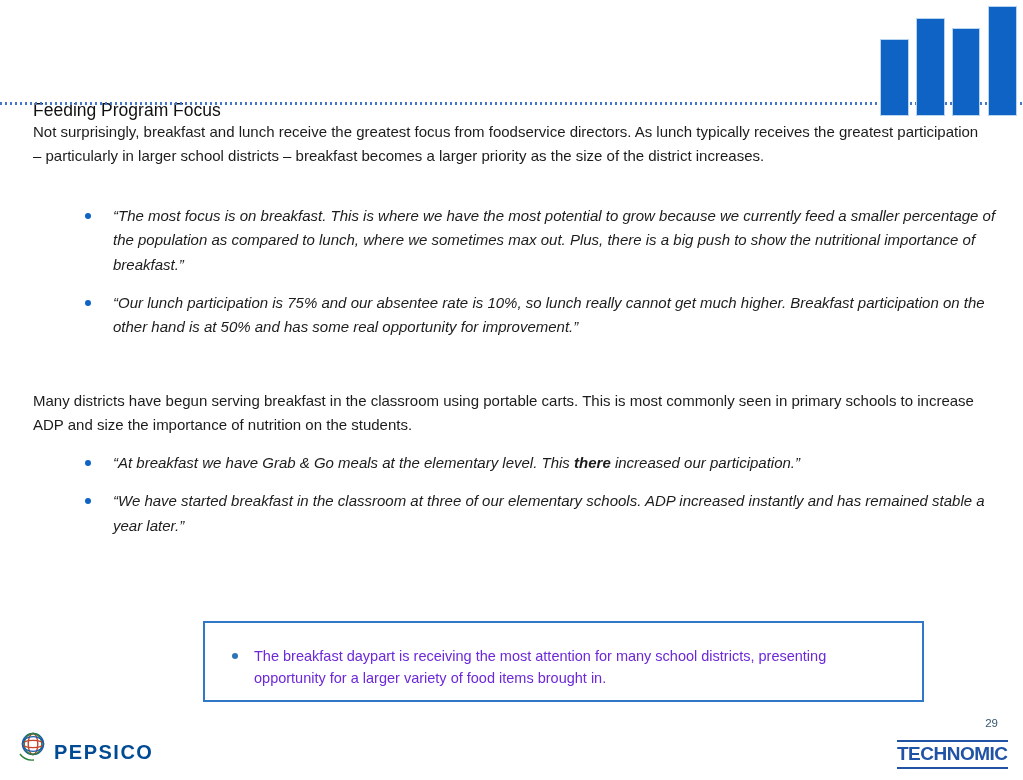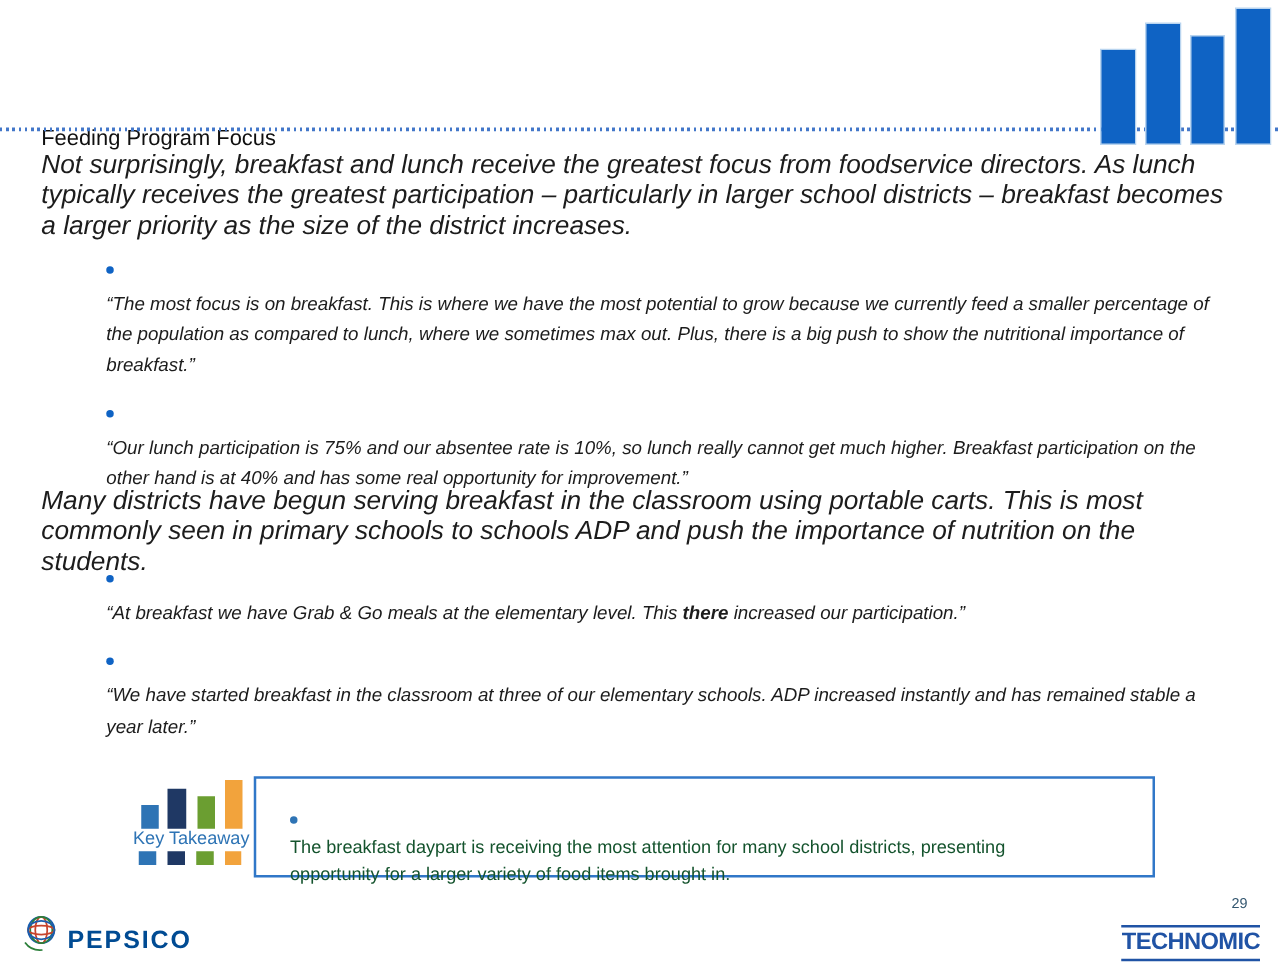--- a/index.html
+++ b/index.html
@@ -8,50 +8,50 @@
 
   
   .dbar{position:absolute;background:var(--bar_blue,#0F63C4);outline:1px solid #b8d4ef;z-index:3;}
 
   
   .page-title{position:absolute;left:33px;top:75px;font-size:17.5px;font-weight:400;color:#0f0f0f;line-height:22px;margin-top:24px;}
   .title-rule{position:absolute;left:0;top:102px;width:1023px;height:3px;z-index:1;
       background:repeating-linear-gradient(to right,var(--dot_line,#4377C9) 0 2px,transparent 2px 5px);}
 
   
-  .para{position:absolute;left:33px;width:948px;font-size:21px;line-height:24.3px;font-style:italic;}
+  .para{position:absolute;left:33px;width:948px;font-size:15px;line-height:24.3px;}
   .quote-group{position:absolute;left:85px;width:912px;}
-  .quote-item{display:flex;margin-bottom:14px;flex-direction:column;}
+  .quote-item{display:flex;margin-bottom:14px;}
   .bullet{flex:0 0 28px;}
   .bullet::before{content:"";display:block;width:6px;height:6px;border-radius:50%;
       background:var(--bar_blue,#0F63C4);margin-top:9px;}
   .quote-text{font-style:italic;font-size:15px;line-height:24.3px;width:884px;}
   .quote-text b{font-weight:700;}
 
   
   .kt-icon{position:absolute;left:106px;top:624px;width:94px;height:70px;}
   .kt-bar,.kt-sq{position:absolute;}
   .kt-label{position:absolute;left:-3px;top:39px;width:100px;text-align:center;white-space:nowrap;
       font-size:14.5px;color:var(--kt_blue,#2E74B5);}
   .c-blue{background:var(--kt_blue,#2E74B5);} .c-navy{background:var(--kt_navy,#1F3864);}
   .c-green{background:var(--kt_green,#6B9E31);} .c-orange{background:var(--kt_orange,#F2A33C);}
 
   
   .kt-box{position:absolute;left:203px;top:621px;width:721px;height:81px;
       border:2px solid var(--box_border,#3077C8);background:#fff;box-sizing:border-box;}
   .kt-box .quote-item{position:absolute;left:27px;top:22px;margin:0;}
   .kt-box .bullet{flex:0 0 22px;}
   .kt-box .bullet::before{margin-top:8px;background:var(--kt_blue,#2E74B5);}
-  .kt-box .box-text{font-style:normal;font-size:14.5px;line-height:22px;width:600px;color:#14532d;}
+  .kt-box .box-text{font-style:normal;font-size:14.5px;line-height:22px;width:600px;color:#6d28d9;}
 
   
   .pepsico{position:absolute;left:16px;top:727px;display:flex;align-items:flex-end;}
   .pepsico-word{font-size:20px;font-weight:700;letter-spacing:1.5px;color:var(--pepsico,#004B93);margin-left:4px;margin-top:14px;}
   .page-num{position:absolute;right:25px;top:717px;font-size:11.5px;color:var(--page_num,#33566F);}
-  .technomic{position:absolute;left:897px;top:740px;width:111px;text-align:right;
+  .technomic{position:absolute;left:897px;top:740px;width:111px;text-align:left;
       border-top:2px solid var(--technomic,#2053A5);border-bottom:2px solid var(--technomic,#2053A5);
       padding:1px 0 2px 0;}
   .technomic-word{font-size:19px;font-weight:700;letter-spacing:-0.5px;color:var(--technomic,#2053A5);}
 </style>
 </head>
 <body>
 
 <div class="slide">
 
   <div>
@@ -66,48 +66,37 @@
 
   <div class="para" style="top:120px">Not surprisingly, breakfast and lunch receive the greatest focus from foodservice directors. As lunch typically receives the greatest participation – particularly in larger school districts – breakfast becomes a larger priority as the size of the district increases.</div>
 
   <div class="quote-group" style="top:204px">
     <div class="quote-item">
       <span class="bullet"></span>
       <div class="quote-text">“The most focus is on breakfast. This is where we have the most potential to grow because we currently feed a smaller percentage of the population as compared to lunch, where we sometimes max out. Plus, there is a big push to show the nutritional importance of breakfast.”</div>
     </div>
     <div class="quote-item">
       <span class="bullet"></span>
-      <div class="quote-text">“Our lunch participation is 75% and our absentee rate is 10%, so lunch really cannot get much higher. Breakfast participation on the other hand is at 40% and has some real opportunity for improvement.”</div>
+      <div class="quote-text">“Our lunch participation is 75% and our absentee rate is 10%, so lunch really cannot get much higher. Breakfast participation on the other hand is at 50% and has some real opportunity for improvement.”</div>
     </div>
   </div>
 
-  <div class="para" style="top:389px">Many districts have begun serving breakfast in the classroom using portable carts. This is most commonly seen in primary schools to schools ADP and push the importance of nutrition on the students.</div>
+  <div class="para" style="top:389px">Many districts have begun serving breakfast in the classroom using portable carts. This is most commonly seen in primary schools to increase ADP and size the importance of nutrition on the students.</div>
 
   <div class="quote-group" style="top:451px">
     <div class="quote-item">
       <span class="bullet"></span>
       <div class="quote-text"><span>“At breakfast we have Grab &amp; Go meals at the elementary level.  This </span><b>there</b><span> increased our participation.”</span></div>
     </div>
     <div class="quote-item">
       <span class="bullet"></span>
       <div class="quote-text">“We have started breakfast in the classroom at three of our elementary schools. ADP increased instantly and has remained stable a year later.”</div>
     </div>
   </div>
 
-  <div class="kt-icon">
-    <div class="kt-bar c-blue" style="left:7px;top:20px;width:14px;height:19px"></div>
-    <div class="kt-bar c-navy" style="left:28px;top:7px;width:15px;height:32px"></div>
-    <div class="kt-bar c-green" style="left:52px;top:13px;width:14px;height:26px"></div>
-    <div class="kt-bar c-orange" style="left:74px;top:0;width:14px;height:39px"></div>
-    <div class="kt-label">Key Takeaway</div>
-    <div class="kt-sq c-blue" style="left:5px;top:57px;width:14px;height:11px"></div>
-    <div class="kt-sq c-navy" style="left:28px;top:57px;width:14px;height:11px"></div>
-    <div class="kt-sq c-green" style="left:51px;top:57px;width:14px;height:11px"></div>
-    <div class="kt-sq c-orange" style="left:74px;top:57px;width:13px;height:11px"></div>
-  </div>
 
   <div class="kt-box">
     <div class="quote-item">
       <span class="bullet"></span>
       <div class="quote-text box-text">The breakfast daypart is receiving the most attention for many school districts,  presenting opportunity for a larger variety of food items brought in.</div>
     </div>
   </div>
 
   <div class="pepsico">
     <svg width="34" height="34" viewBox="0 0 34 34">

